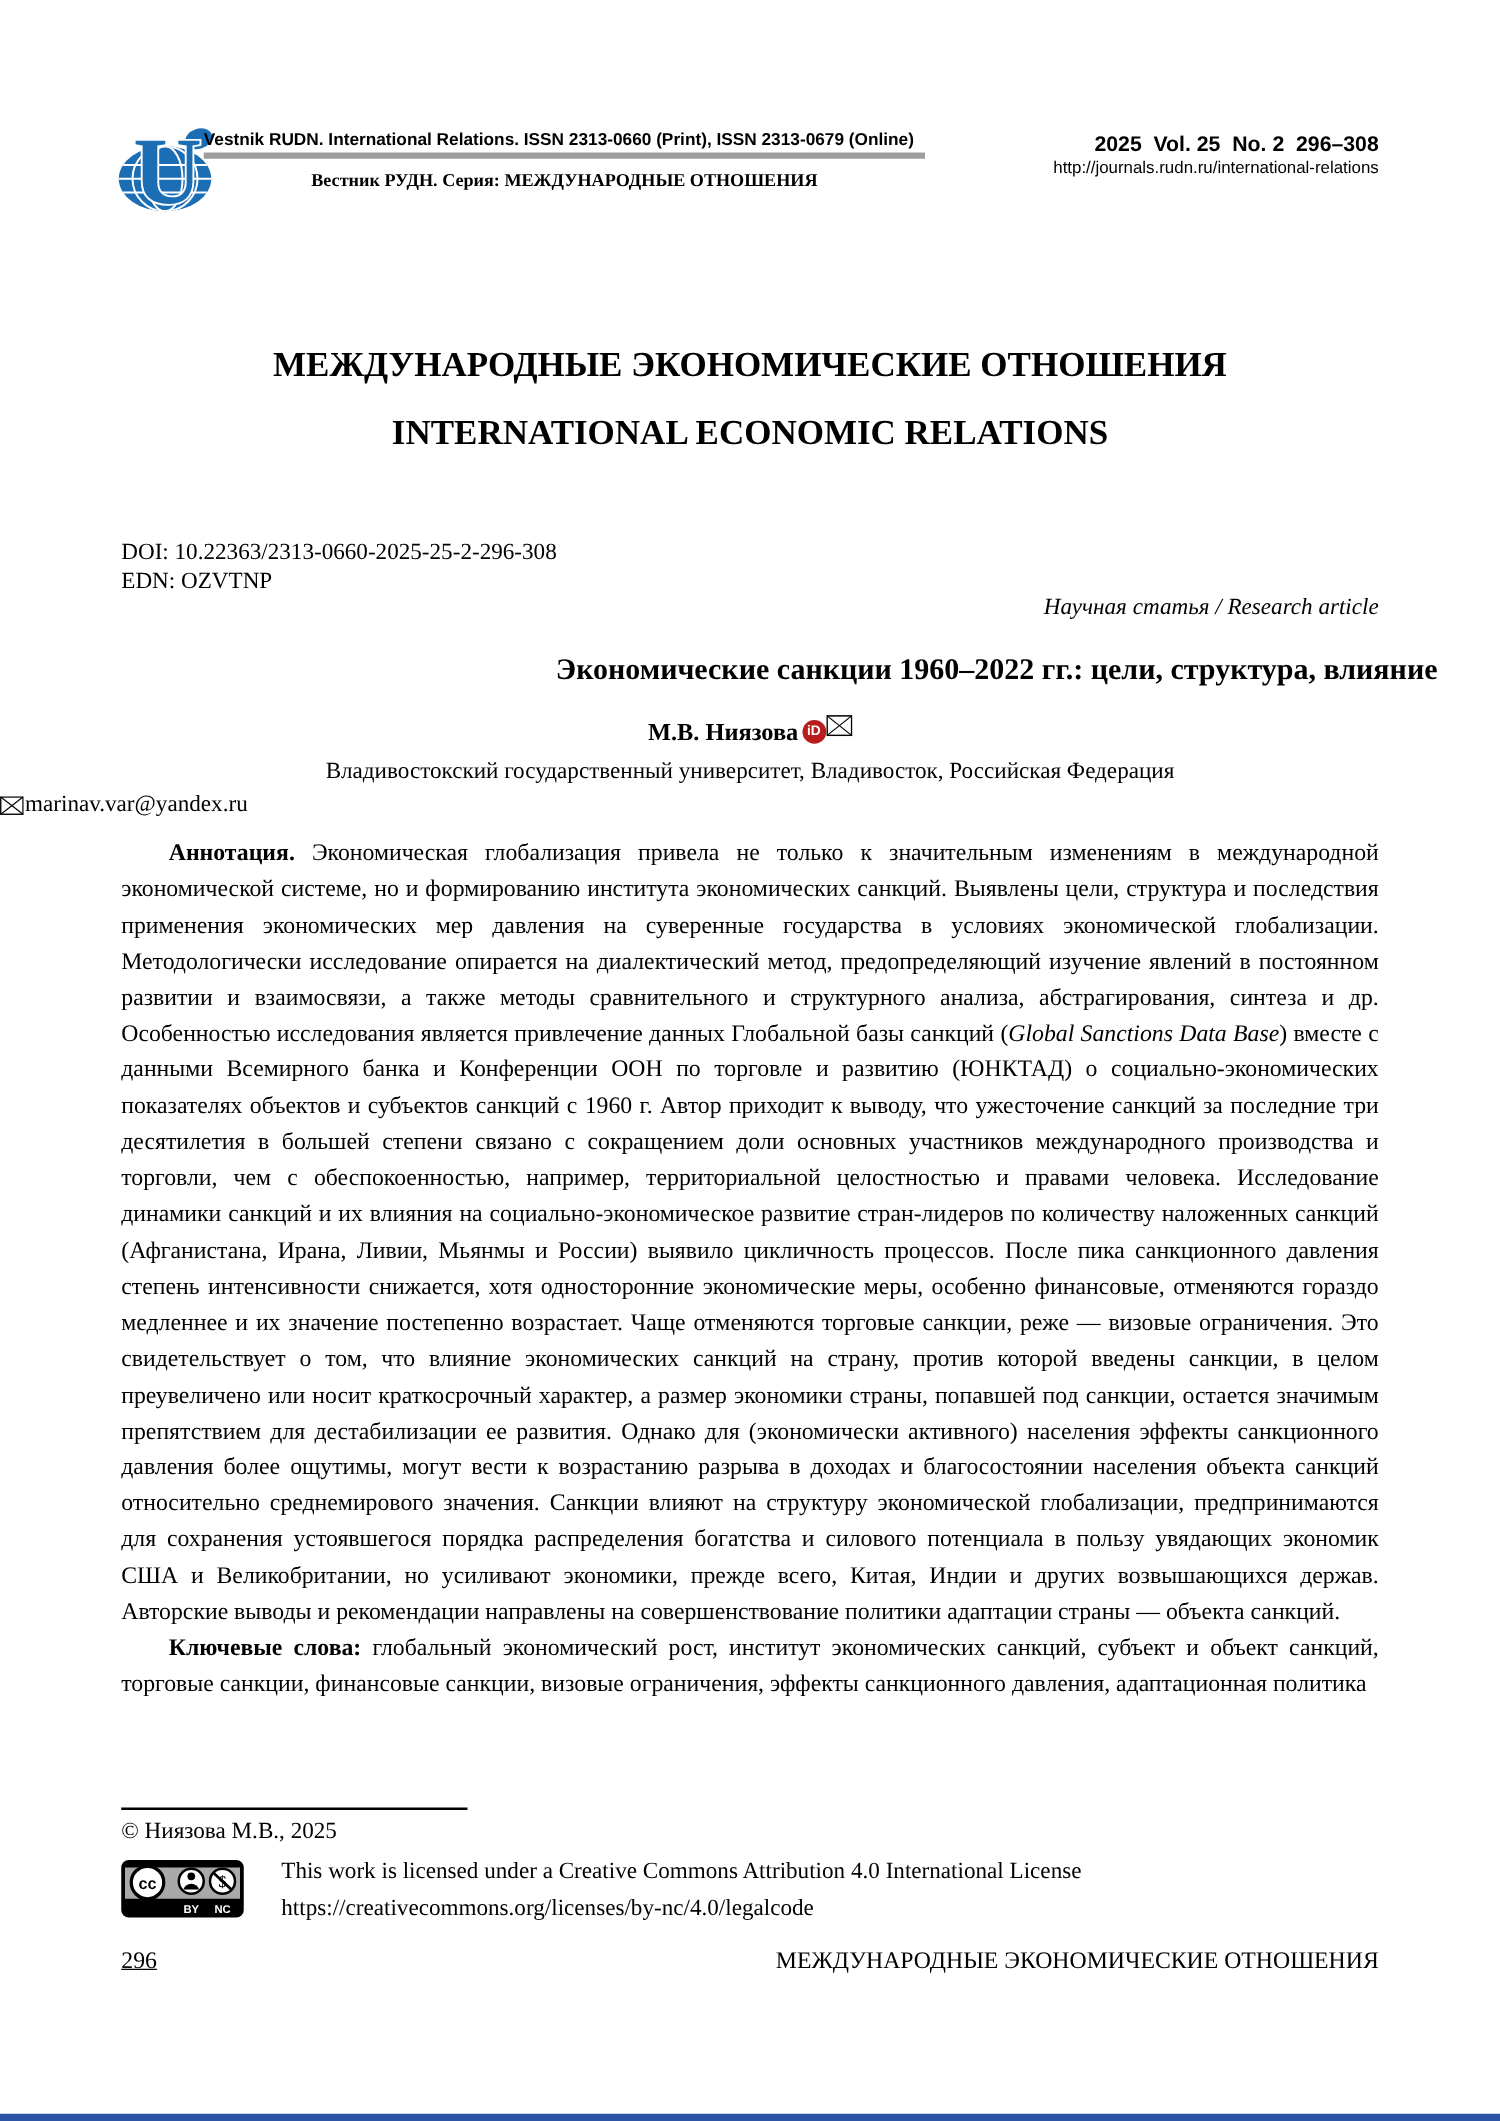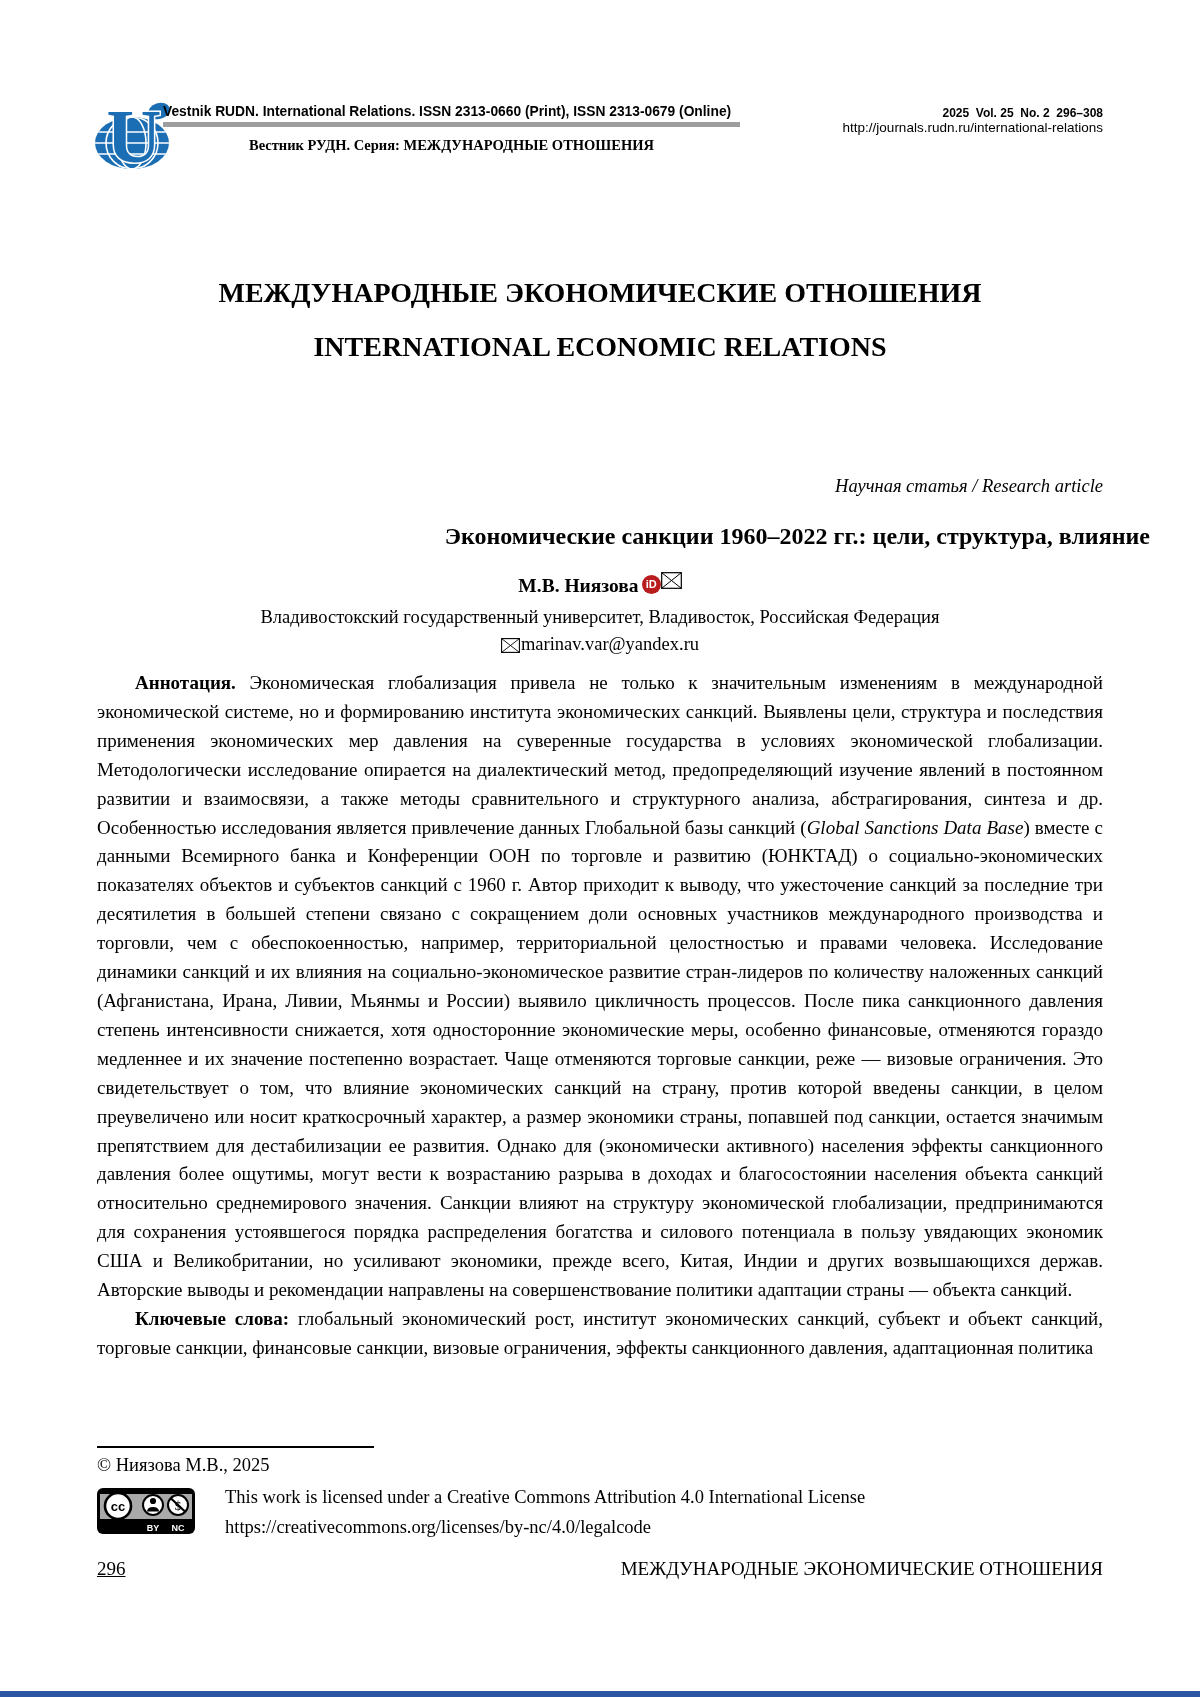--- a/index.html
+++ b/index.html
@@ -7,40 +7,40 @@
     position:relative; width:1200px; height:1697px; background:#fff;
     font-family:"Liberation Serif", serif; color:#000; overflow:hidden;
   }
   
   .logo { position:absolute; left:93px; top:95px; width:86px; height:78px; }
   .hdr-left { position:absolute; left:163px; top:104px; width:577px; font-family:"Liberation Sans", sans-serif; }
   .hdr-en { font-weight:bold; font-size:13.8px; white-space:nowrap; }
   .hdr-bar { height:5px; background:#9e9e9e; margin-top:3px; }
   .hdr-ru { font-weight:bold; font-size:14.5px; text-align:center; margin-top:10px; white-space:nowrap;font-family:Liberation Serif, serif; }
   .hdr-right { position:absolute; right:97px; top:106px; text-align:right; font-family:"Liberation Sans", sans-serif; }
-  .issue { font-weight:bold; font-size:12px; white-space:pre; }
+  .issue { font-weight:bold; font-size:17px; white-space:pre; }
   .url { font-size:13.5px; }
   
   .sec-ru, .sec-en { position:absolute; left:0; width:100%; text-align:center; font-weight:bold; font-size:28px; }
   .sec-ru { top:277px; }
   .sec-en { top:331px; }
   
   .doi-block { position:absolute; left:97px; top:431px; font-size:18.5px; line-height:23px; }
   .artype { position:absolute; right:97px; top:476px; font-size:18.5px; font-style:italic; }
   .title { position:absolute; left:50px; right:50px; top:523px; margin:0; text-align:right; font-size:24px; font-weight:bold; }
   .author-row { position:absolute; left:0; width:100%; top:572px; text-align:center; font-size:19.5px; font-weight:bold; }
   .orcid {
     display:inline-block; width:19px; height:19px; border-radius:50%;
     color:#fff; font-family:"Liberation Sans", sans-serif; font-size:11px; font-weight:bold;
     line-height:19px; text-align:center; vertical-align:4px; margin-left:3px;
   }
   .mail-ico { display:inline-block; vertical-align:3px; }
   .mail-ico svg { display:block; }
   .affil { position:absolute; left:0; width:100%; top:607px; text-align:center; font-size:18.5px; }
-  .email-row { position:absolute; left:0; width:100%; top:634px; text-align:center; font-size:18.5px; }
+  .email-row { position:absolute; left:0; width:100%; top:634px; font-size:18.5px; }
   .email-row .mail-ico { vertical-align:-3px; margin-right:1px; }
   
   .body-text { position:absolute; left:97px; width:1006px; top:669px; font-size:19px; line-height:28.9px; text-align:justify; }
   .para { margin:0; text-indent:38px; }
   
   .foot-rule { position:absolute; left:97px; top:1446px; width:277px; border-top:2.5px solid #000; }
   .copyright { position:absolute; left:97px; top:1455px; font-size:18.5px; }
   .cc-badge { position:absolute; left:96px; top:1487px; width:100px; height:48px; }
   .license { position:absolute; left:225px; top:1482px; font-size:18.5px; line-height:30px; }
   .page-num { position:absolute; left:97px; top:1558px; font-size:19px;text-decoration:underline; }
@@ -79,20 +79,24 @@
   </div>
 
   <div class="hdr-right">
     <div class="issue">2025  Vol. 25  No. 2  296–308</div>
     <div class="url">http://journals.rudn.ru/international-relations</div>
   </div>
 
   <div class="sec-ru">МЕЖДУНАРОДНЫЕ ЭКОНОМИЧЕСКИЕ ОТНОШЕНИЯ</div>
   <div class="sec-en">INTERNATIONAL ECONOMIC RELATIONS</div>
 
+  <div class="doi-block">
+    <div>DOI: 10.22363/2313-0660-2025-25-2-296-308</div>
+    <div>EDN: OZVTNP</div>
+  </div>
 
   <div class="artype">Научная статья / Research article</div>
 
   <h1 class="title">Экономические санкции 1960–2022 гг.: цели, структура, влияние</h1>
 
   <div class="author-row">
     <span>М.В. Ниязова</span><span class="orcid" style="background:#b91c1c">iD</span><span class="mail-ico">
       <svg width="21" height="17" viewBox="0 0 21 17" xmlns="http://www.w3.org/2000/svg">
         <rect x="0.7" y="0.7" width="19.6" height="15.6" fill="#fff" stroke="#000" stroke-width="1.2"></rect>
         <line x1="0.7" y1="0.7" x2="20.3" y2="16.3" stroke="#000" stroke-width="1"></line>

